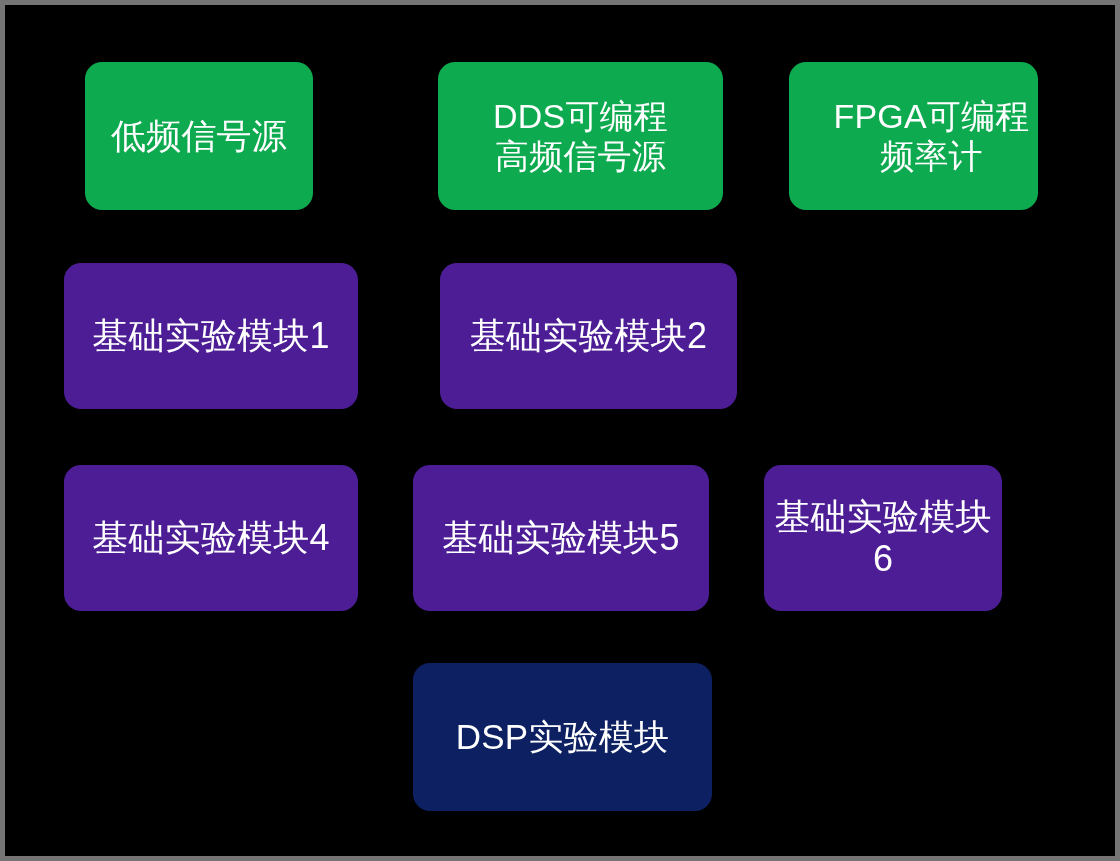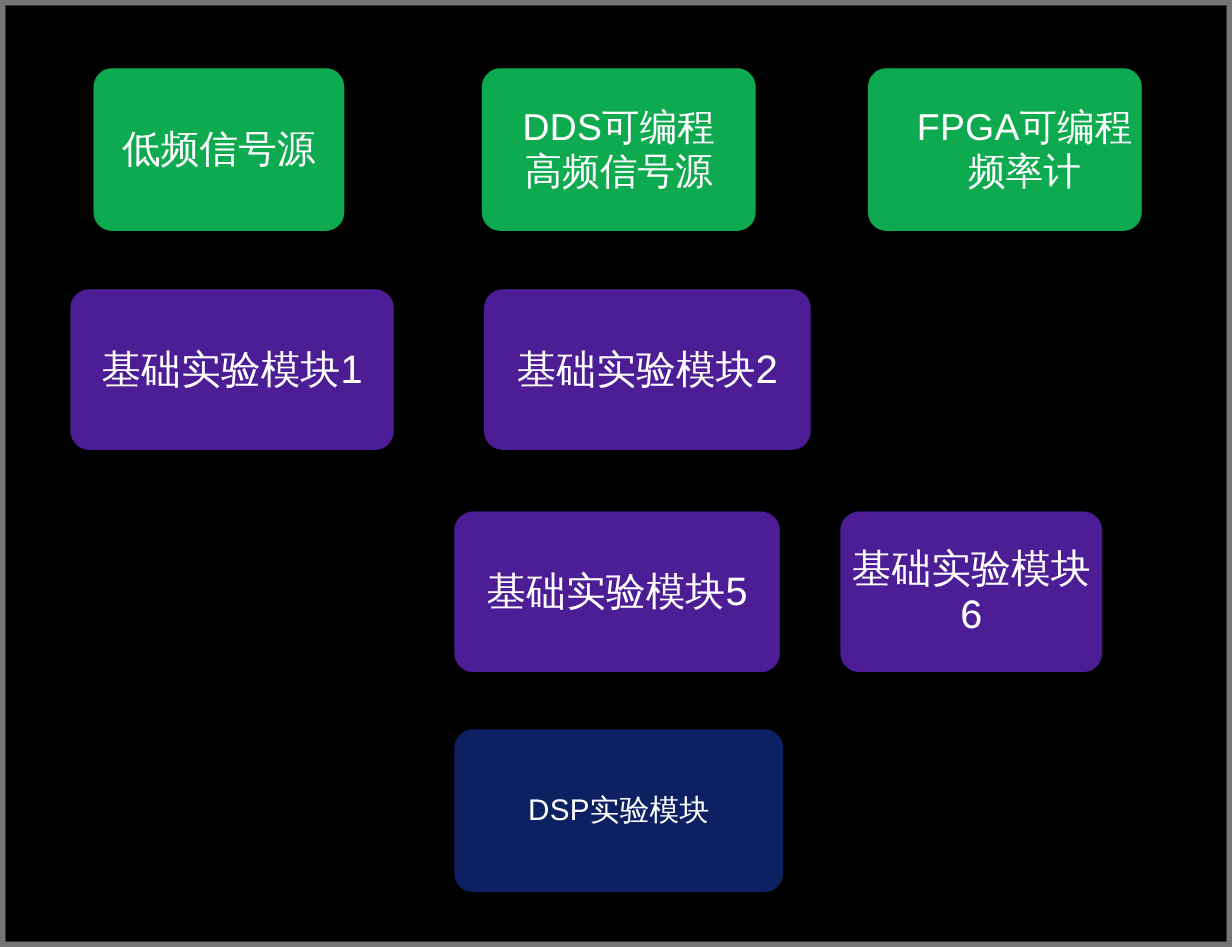--- a/index.html
+++ b/index.html
@@ -55,26 +55,26 @@
 
   
   .node.module {
     background: #4c1d95;
     font-size: 36px;
   }
 
   
   .node.dsp {
     background: #0D2062;
-    font-size: 27px;
+    font-size: 35px;
   }
 
   
   .pos-src-1  { left: 80px;  top: 57px;  width: 228px; height: 148px; }
-  .pos-src-2  { left: 433px; top: 57px;  width: 249px; height: 148px; }
+  .pos-src-2  { left: 433px; top: 57px;  width: 285px; height: 148px; }
   .pos-src-3  { left: 784px; top: 57px;  width: 249px; height: 148px; padding-left: 36px; }
 
   .pos-mod-1  { left: 59px;  top: 258px; width: 294px; height: 146px; }
   .pos-mod-2  { left: 387px; top: 258px; width: 297px; height: 146px; margin-left: 48px; }
   .pos-mod-3  { left: 759px; top: 258px; width: 299px; height: 146px; }
 
   .pos-mod-4  { left: 59px;  top: 460px; width: 294px; height: 146px; }
   .pos-mod-5  { left: 408px; top: 460px; width: 296px; height: 146px; }
   .pos-mod-6  { left: 759px; top: 460px; width: 238px; height: 146px; align-items: center; }
 
@@ -101,20 +101,23 @@
 
   <div class="node module pos-mod-1">
     <span class="node-label">基础实验模块1</span>
   </div>
 
   <div class="node module pos-mod-2">
     <span class="node-label">基础实验模块2</span>
   </div>
 
 
+  <div class="node module pos-mod-4">
+    <span class="node-label">基础实验模块4</span>
+  </div>
 
   <div class="node module pos-mod-5">
     <span class="node-label">基础实验模块5</span>
   </div>
 
   <div class="node module pos-mod-6">
     <span class="node-label">基础实验模块6</span>
   </div>
 
   <div class="node dsp pos-dsp">

